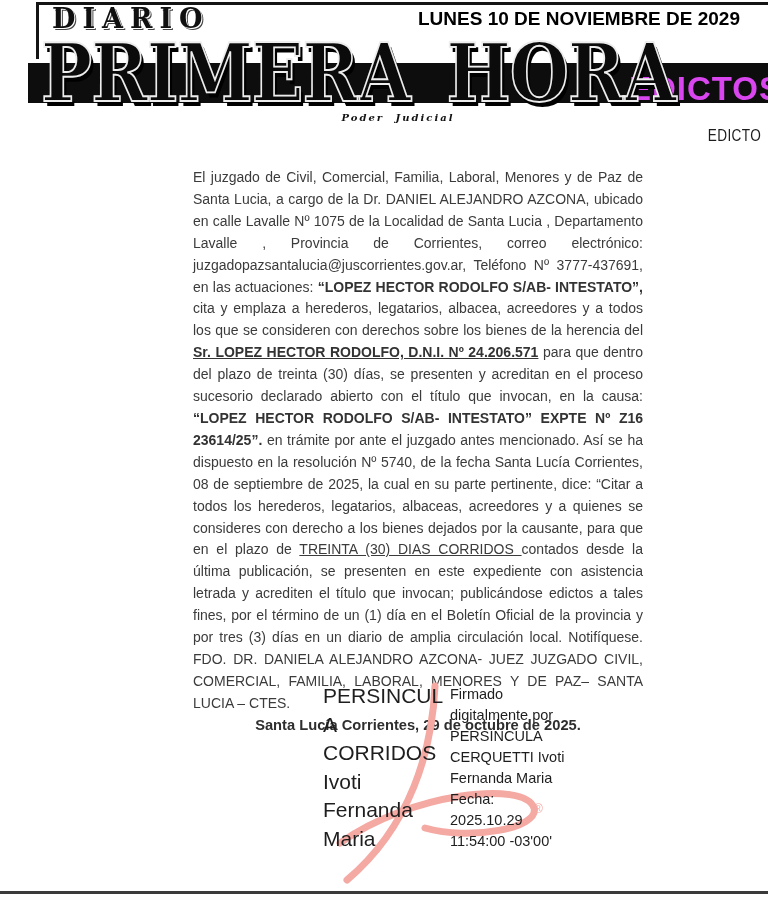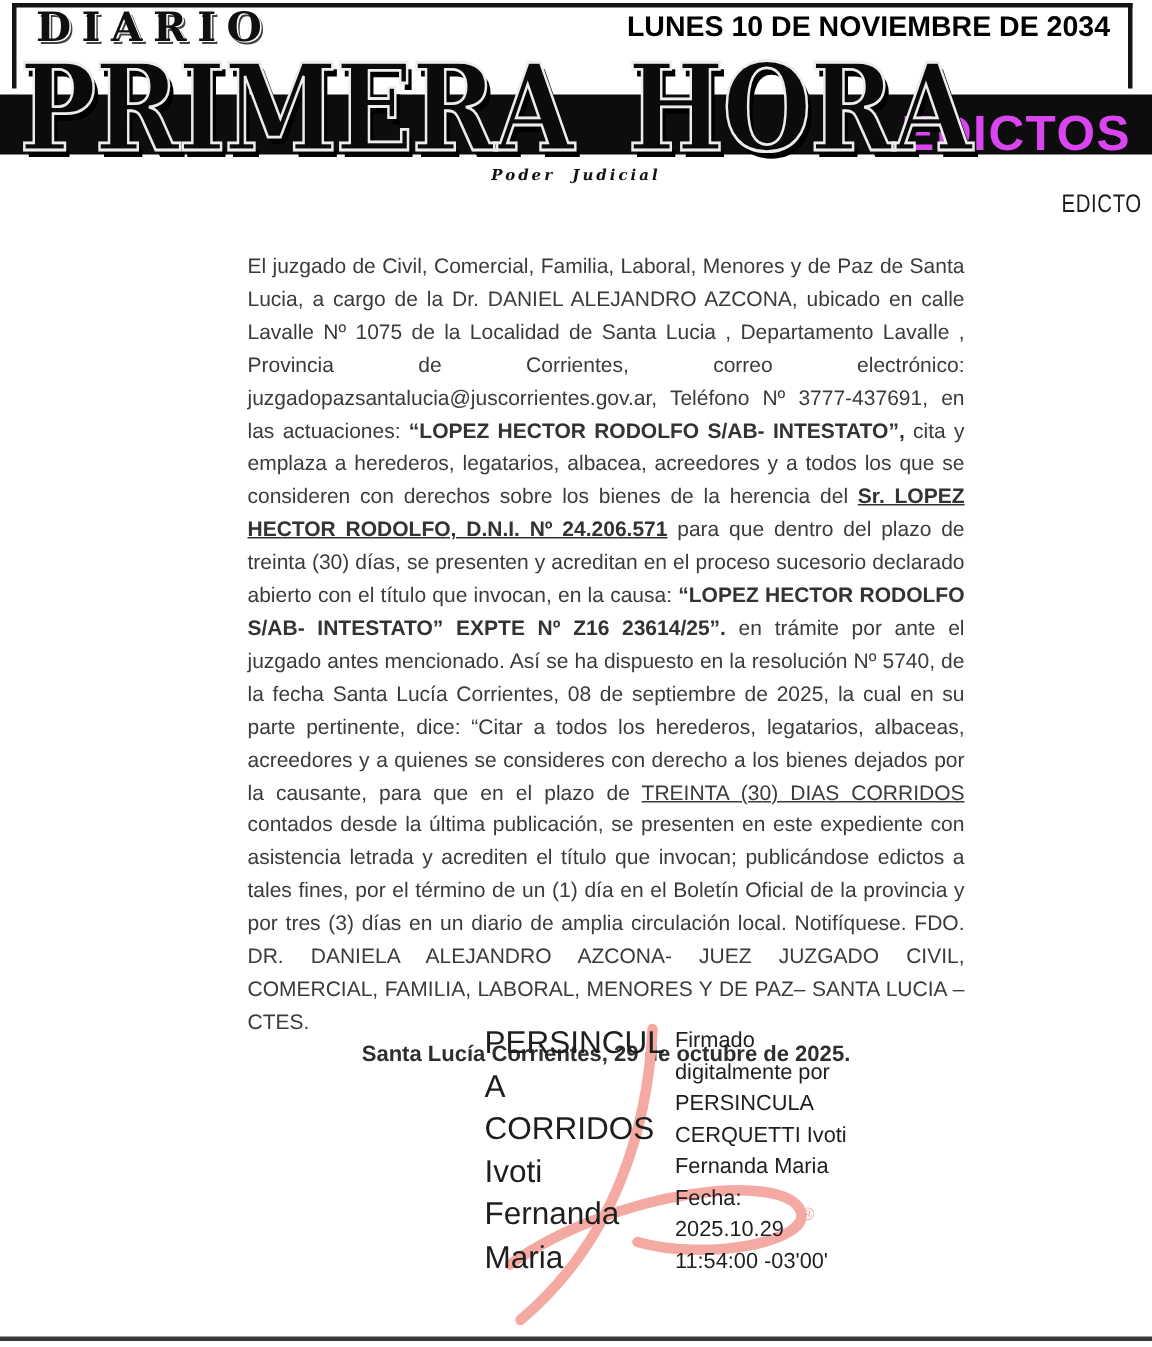--- a/index.html
+++ b/index.html
@@ -1,19 +1,19 @@
 <!DOCTYPE html>
 <html><head>
 <meta charset="utf-8">
 <style>
   * { margin:0; padding:0; box-sizing:border-box; }
   html,body { background:#fff; }
   .page {
     position:relative; width:768px; height:898px; background:#ffffff;
-    overflow:hidden; font-family:"Liberation Sans", sans-serif;
+    overflow:hidden; font-family:"Liberation Sans", sans-serif;padding-left:28px;
   }
   
   .masthead { position:relative; height:103px; }
   .mast-frame {
     position:absolute; left:8px; top:2px; width:747px; height:57px;
     border:3px solid #141414; border-bottom:none;
   }
   .diario {
     position:absolute; left:24px; top:3px; z-index:2;
     font-family:"DejaVu Serif", serif; font-weight:700; font-size:27px;
@@ -85,21 +85,21 @@
   }
 </style>
 </head>
 <body>
 
 <div class="page">
 
   <header class="masthead">
     <div class="mast-frame"></div>
     <div class="diario">DIARIO</div>
-    <div class="edition-date">LUNES 10 DE NOVIEMBRE DE 2034</div>
+    <div class="edition-date">LUNES 10 DE NOVIEMBRE DE 2029</div>
     <div class="mast-band">
       <span class="edictos">EDICTOS</span>
     </div>
     <div class="primera">PRIMERA HORA</div>
   </header>
 
   <div class="kicker">Poder Judicial</div>
   <div class="notice-title">
     <span class="condensed">EDICTO</span>
   </div>

